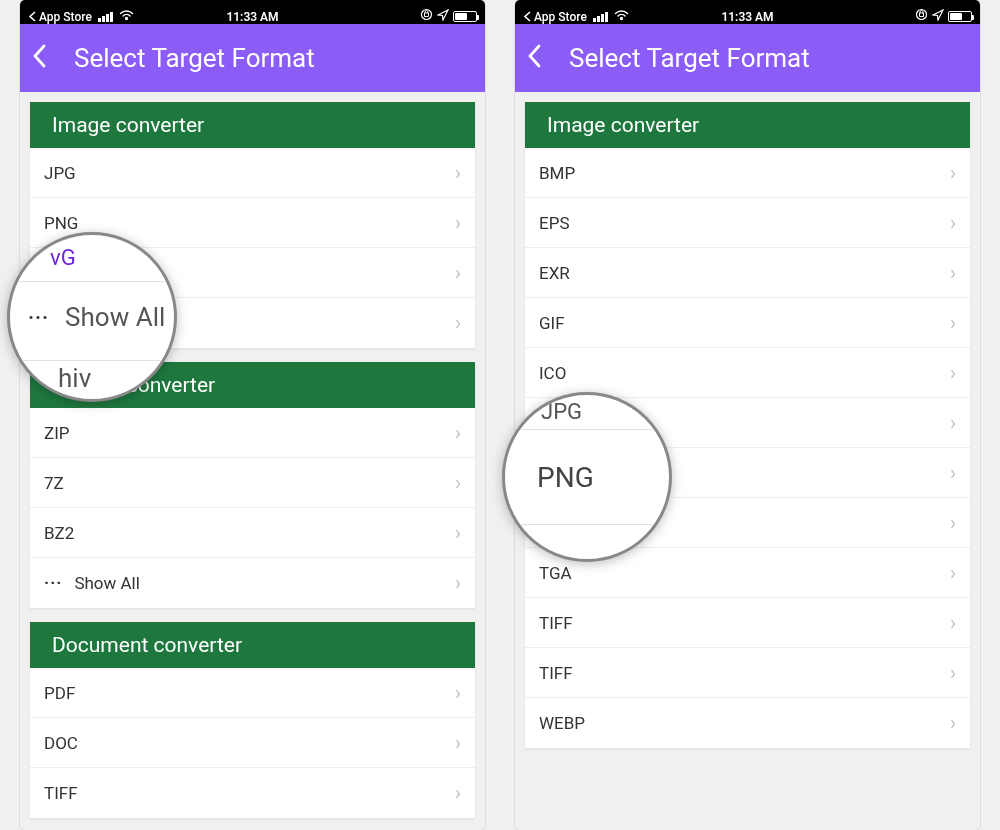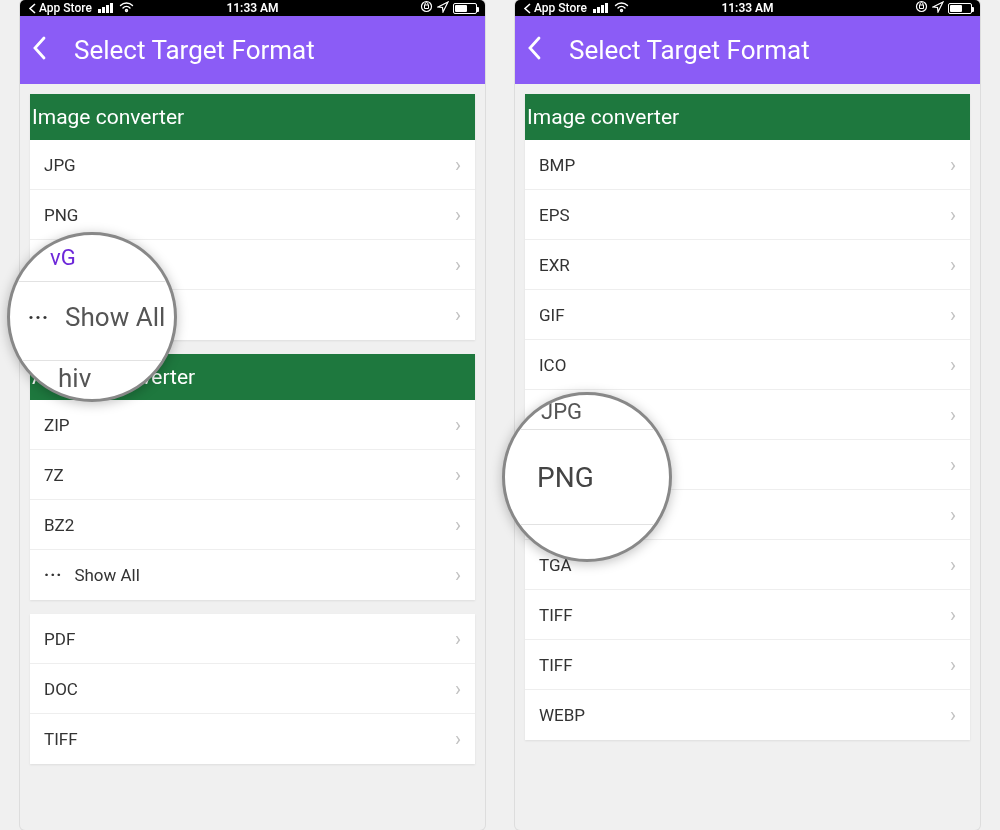--- a/index.html
+++ b/index.html
@@ -20,25 +20,25 @@
   .phone {
     width: 465px;
     height: 830px;
     background: #f0f0f0;
     position: relative;
     border-radius: 5px;
     overflow: hidden;
     box-shadow: 0 0 0 1px #ddd;
   }
   .status-bar {
-    height: 16px;
+    height: 24px;
     background: #000;
     color: #fff;
     display: flex;
-    align-items: center;
+    align-items: flex-end;
     justify-content: space-between;
     padding: 0 8px;
     font-size: 12px;
     font-weight: 500;
   }
   .status-left { display: flex; align-items: center; gap: 6px; }
   .status-right { display: flex; align-items: center; gap: 4px; }
   .status-center { position: absolute; left: 50%; transform: translateX(-50%); font-weight: 600; }
   .app-store-back { display: flex; align-items: center; gap: 2px; }
   .header {
@@ -67,21 +67,21 @@
   .section {
     background: #fff;
     margin-bottom: 14px;
     box-shadow: 0 1px 2px rgba(0,0,0,0.08);
   }
   .section-header {
     background: #1e783e;
     color: #fff;
     font-size: 21px;
     font-weight: 400;
-    padding: 11px 2px;
+    padding: 11px 22px;
   }
   .row {
     display: flex;
     align-items: center;
     justify-content: space-between;
     padding: 0 14px;
     height: 50px;
     border-bottom: 1px solid #eee;
     background: #fff;
   }
@@ -286,20 +286,21 @@
         <div class="row">
           <span class="row-label">
             <span class="ellipsis-icon">···</span>
             <span>Show All</span>
           </span>
           <span class="row-chevron">›</span>
         </div>
       </div>
 
       <div class="section">
+        <div class="section-header">Document converter</div>
         <div class="row">
           <span class="row-label">PDF</span>
           <span class="row-chevron">›</span>
         </div>
         <div class="row">
           <span class="row-label">DOC</span>
           <span class="row-chevron">›</span>
         </div>
         <div class="row">
           <span class="row-label">TIFF</span>

